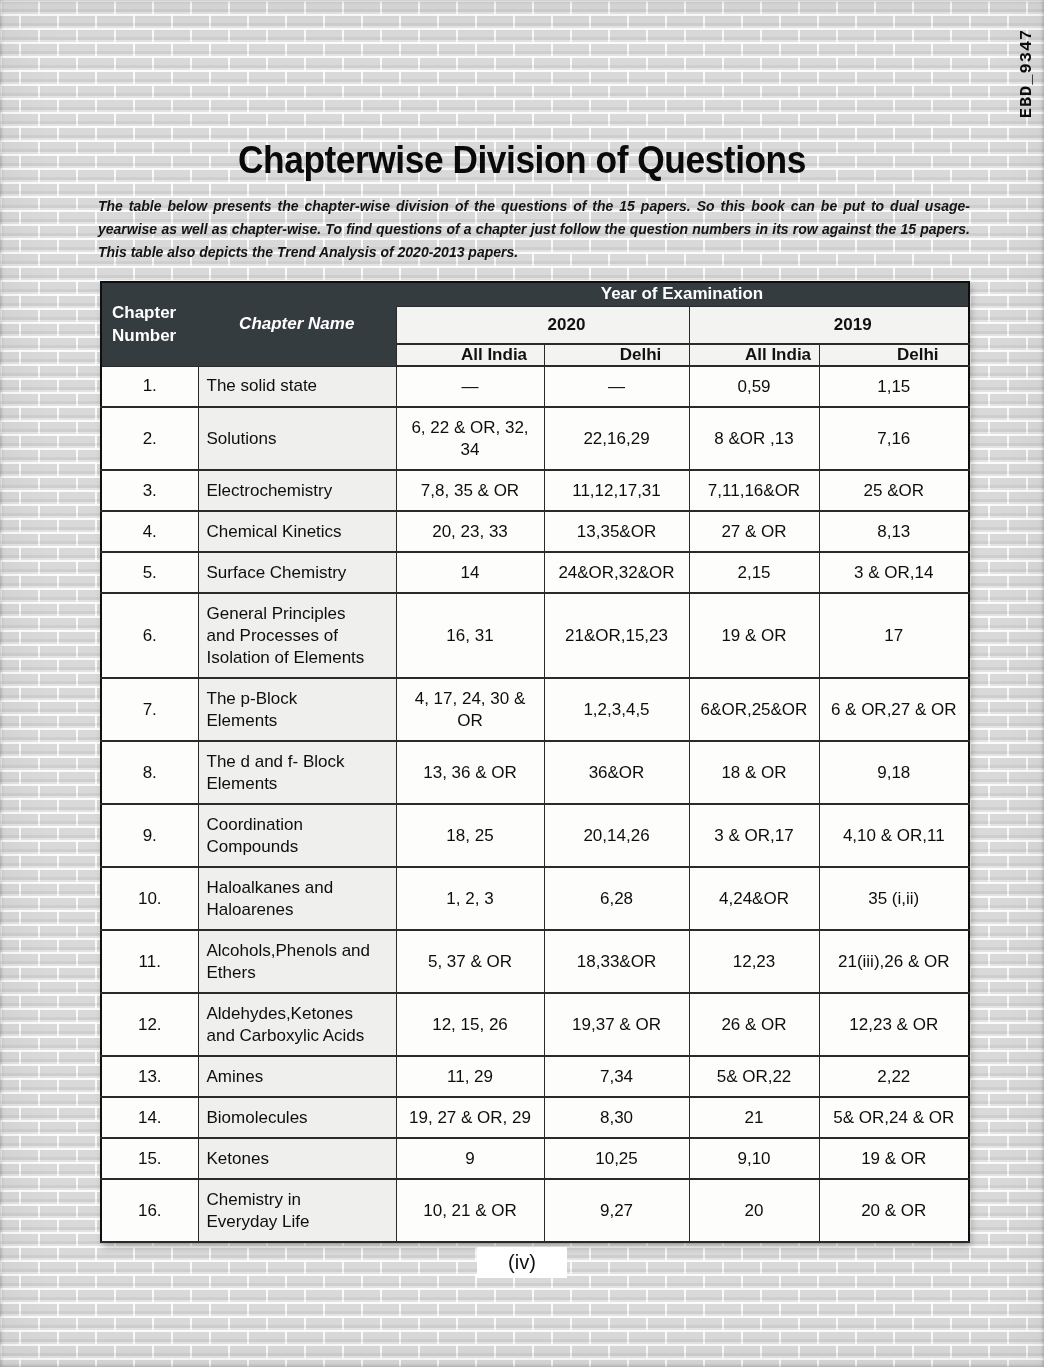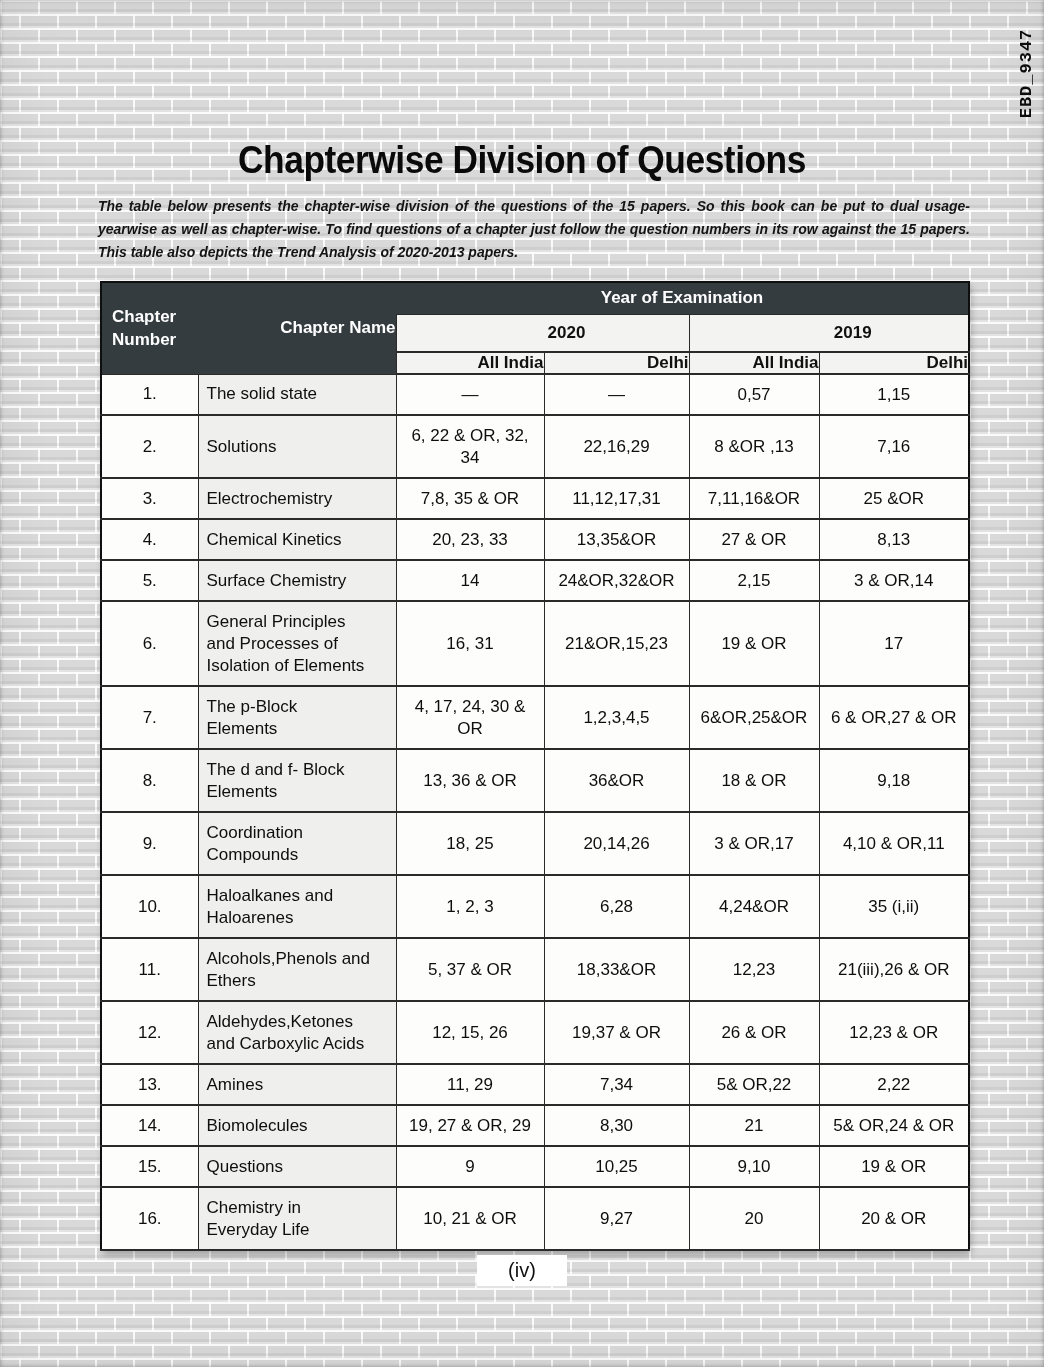--- a/index.html
+++ b/index.html
@@ -80,33 +80,33 @@
   col.c-ai19 { width: 130px; }
   col.c-dl19 { width: 150px; }
   th.dark {
     background: #343c40;
     color: #ffffff;
     font-weight: bold;
     border: none;
     vertical-align: middle;
   }
   th.dark.corner-num { text-align: left; padding-left: 10px; line-height: 23px; }
-  th.dark.corner-name { text-align: right; }
-  th.dark.yoe { height: 32px; text-align: center; }
+  th.dark.corner-name { text-align: center; font-style: italic; }
+  th.dark.yoe { height: 24px; text-align: center; }
   th.light {
     background: #f3f3f1;
     color: #111;
     font-weight: bold;
     text-align: center;
     border: 1.6px solid #2a2a2a;
     border-bottom-width: 2.2px;
     padding-left: 48px;
   }
   th.light.year { height: 38px; }
-  th.light.sub  { height: 20px; text-align: right; }
+  th.light.sub  { height: 20px; }
   td {
     border: 1.6px solid #2a2a2a;
     border-bottom-width: 2.4px;
     padding: 8.5px 6px;
     line-height: 22px;
     vertical-align: middle;
     background: #fdfdfc;
     text-align: center;
     color: #0e0e0e;
   }
@@ -163,21 +163,21 @@
           <th class="light sub">All India</th>
           <th class="light sub">Delhi</th>
         </tr>
       </thead>
       <tbody>
         <tr>
           <td>1.</td>
           <td class="name">The solid state</td>
           <td>—</td>
           <td>—</td>
-          <td>0,57</td>
+          <td>0,59</td>
           <td>1,15</td>
         </tr>
         <tr>
           <td>2.</td>
           <td class="name">Solutions</td>
           <td>6, 22 &amp; OR, 32, 34</td>
           <td>22,16,29</td>
           <td>8 &amp;OR ,13</td>
           <td>7,16</td>
         </tr>
@@ -272,21 +272,21 @@
         <tr>
           <td>14.</td>
           <td class="name">Biomolecules</td>
           <td>19, 27 &amp; OR, 29</td>
           <td>8,30</td>
           <td>21</td>
           <td>5&amp; OR,24 &amp; OR</td>
         </tr>
         <tr>
           <td>15.</td>
-          <td class="name">Questions</td>
+          <td class="name">Ketones</td>
           <td>9</td>
           <td>10,25</td>
           <td>9,10</td>
           <td>19 &amp; OR</td>
         </tr>
         <tr>
           <td>16.</td>
           <td class="name">Chemistry in Everyday Life</td>
           <td>10, 21 &amp; OR</td>
           <td>9,27</td>

